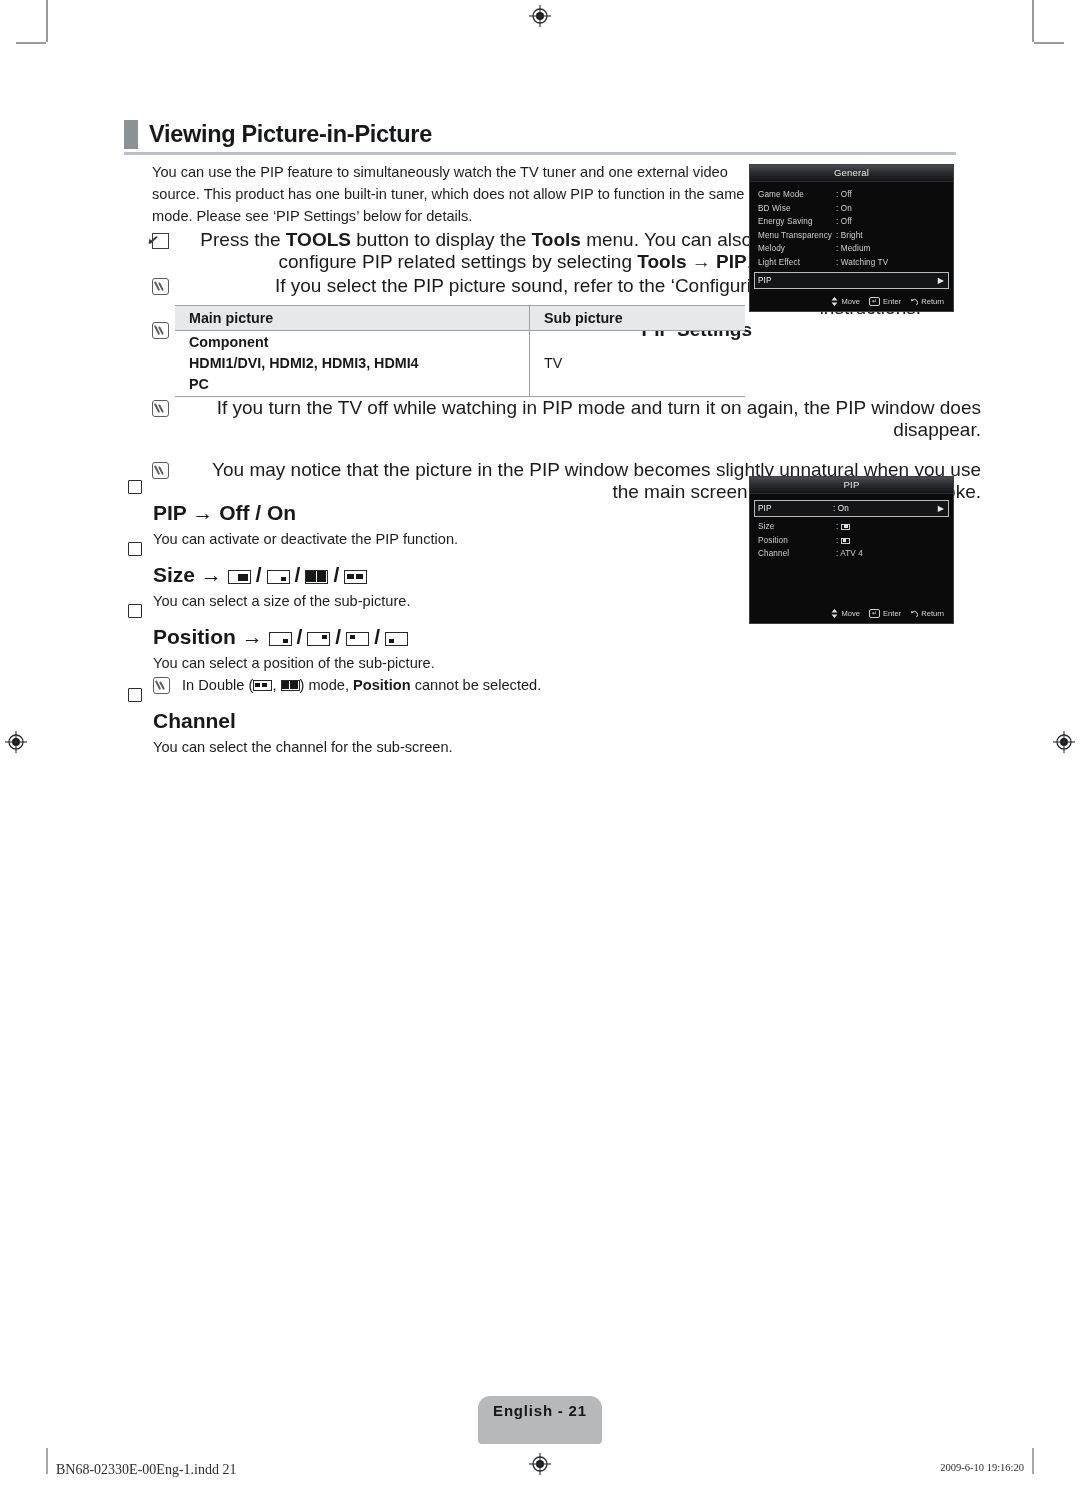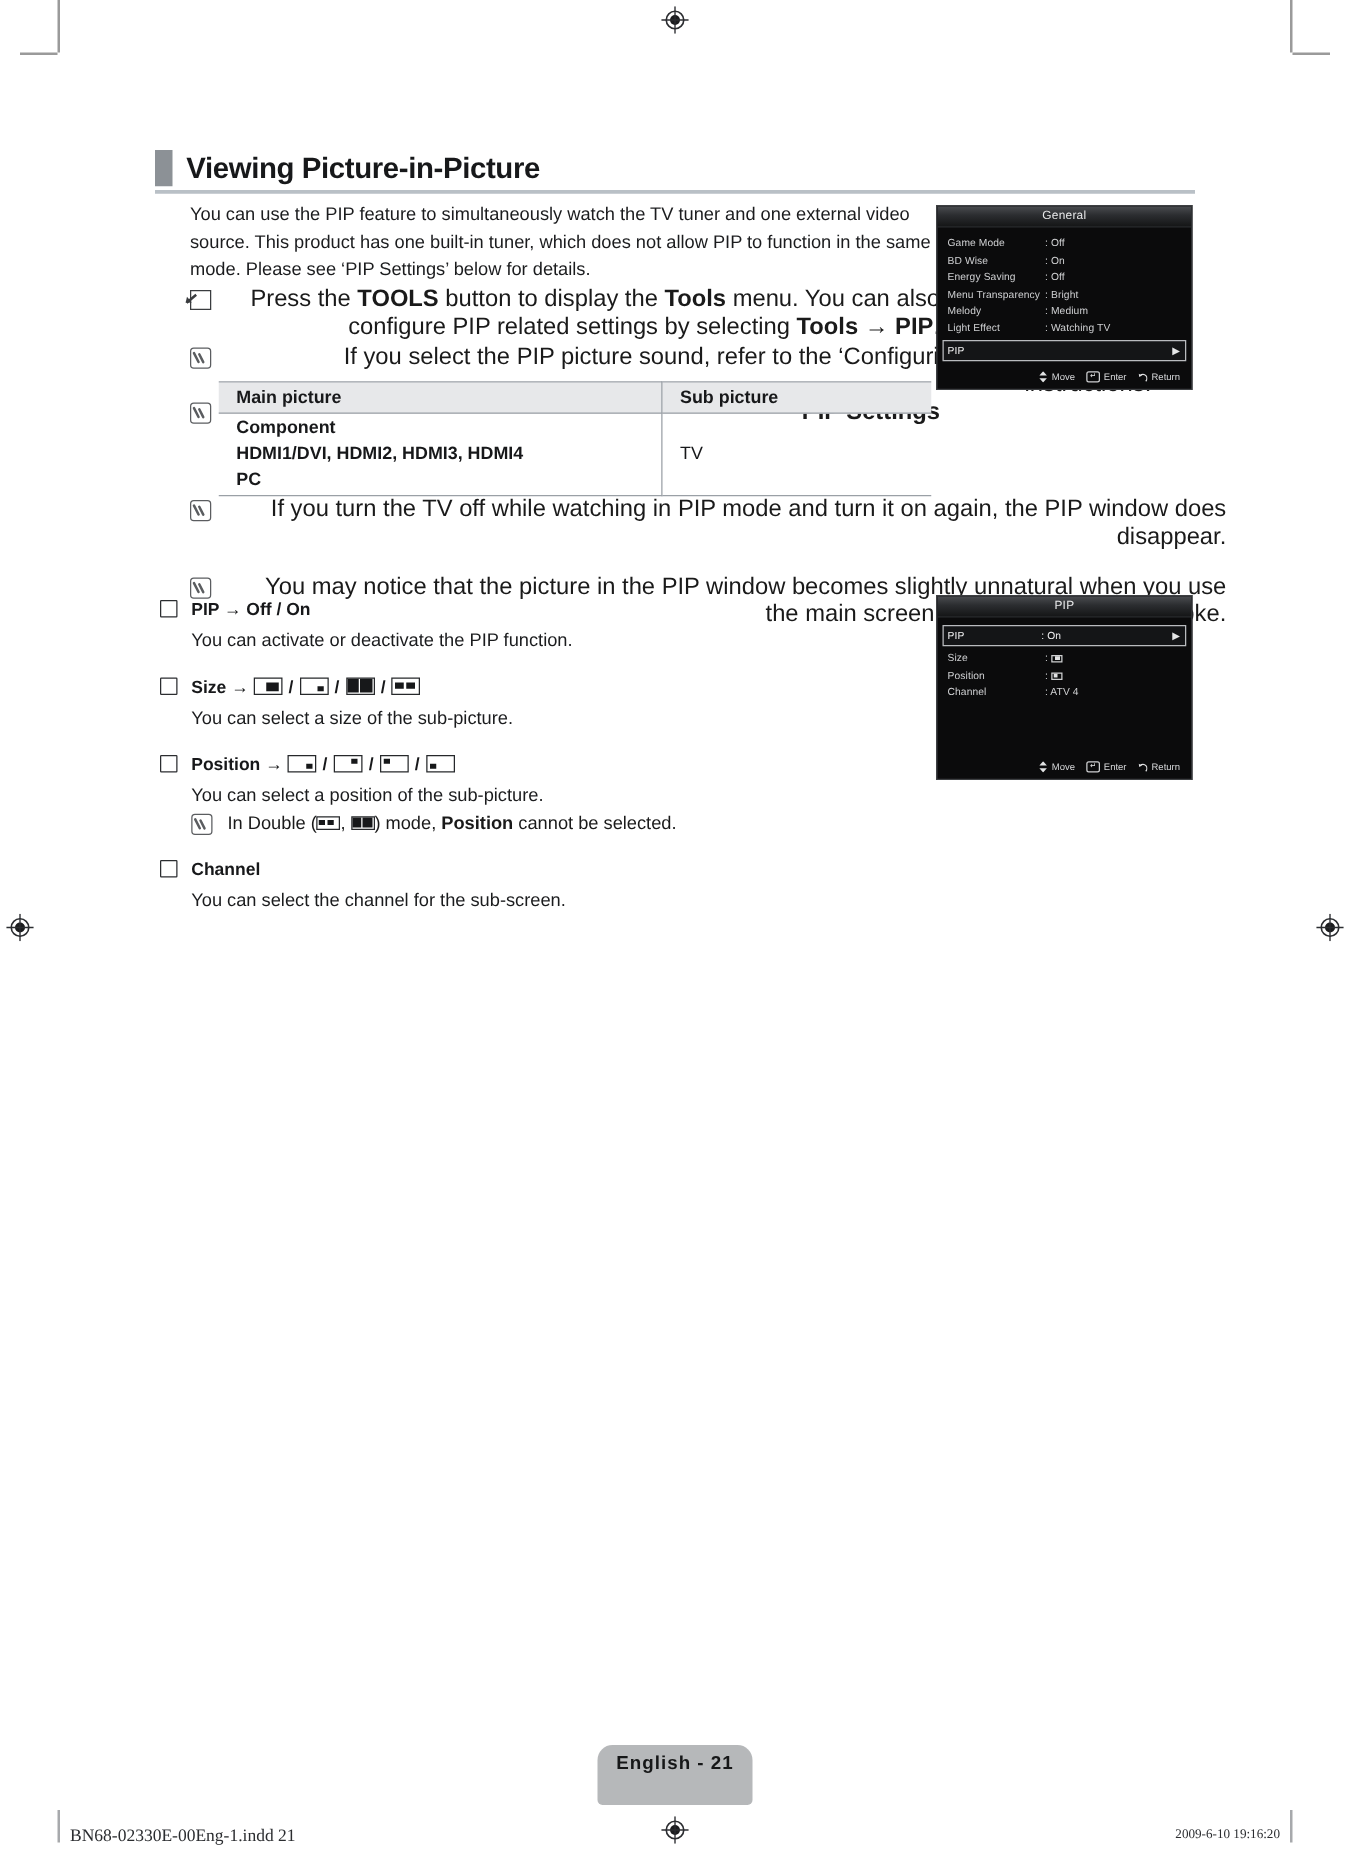--- a/index.html
+++ b/index.html
@@ -181,25 +181,26 @@
   }
   .opt .bullet {
     position: absolute;
     left: 0; top: 4px;
     width: 12px; height: 12px;
     border: 1.8px solid #2b2d30;
     border-radius: 1px;
   }
   .opt .opt-title {
     margin-left: 25px;
-    font-size: 14px;
+    font-size: 21px;
     font-weight: bold;
     color: #17181a;
     line-height: 22px;
     white-space: nowrap;
+    margin-top: 26px;
   }
   .opt .opt-desc {
     margin-left: 25px;
     font-size: 14.6px;
     line-height: 22px;
     margin-top: 4px;
     color: #1b1c1e;
   }
   .opt .opt-note {
     margin-left: 25px;

